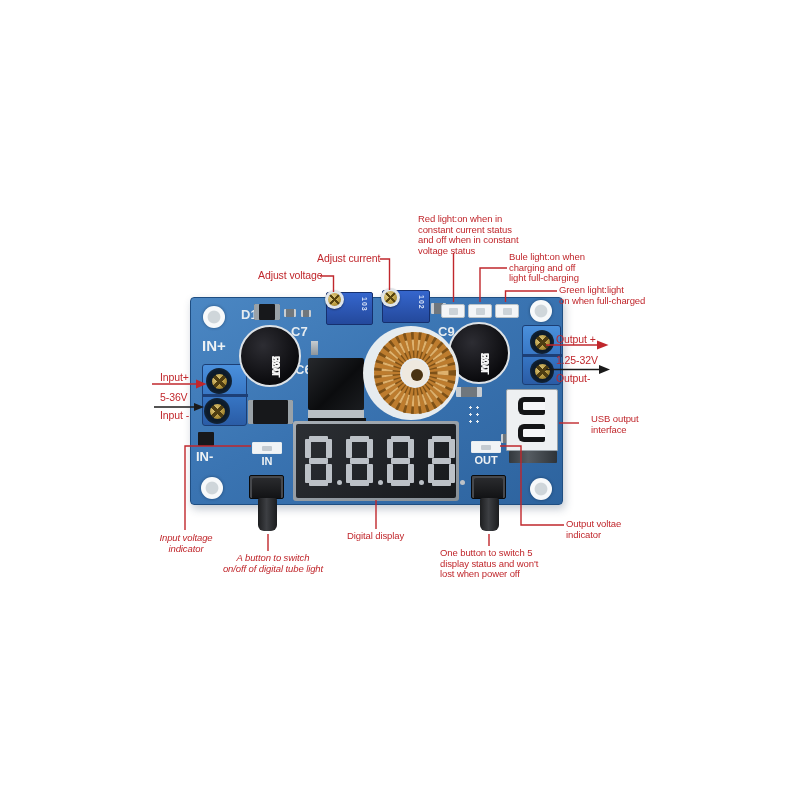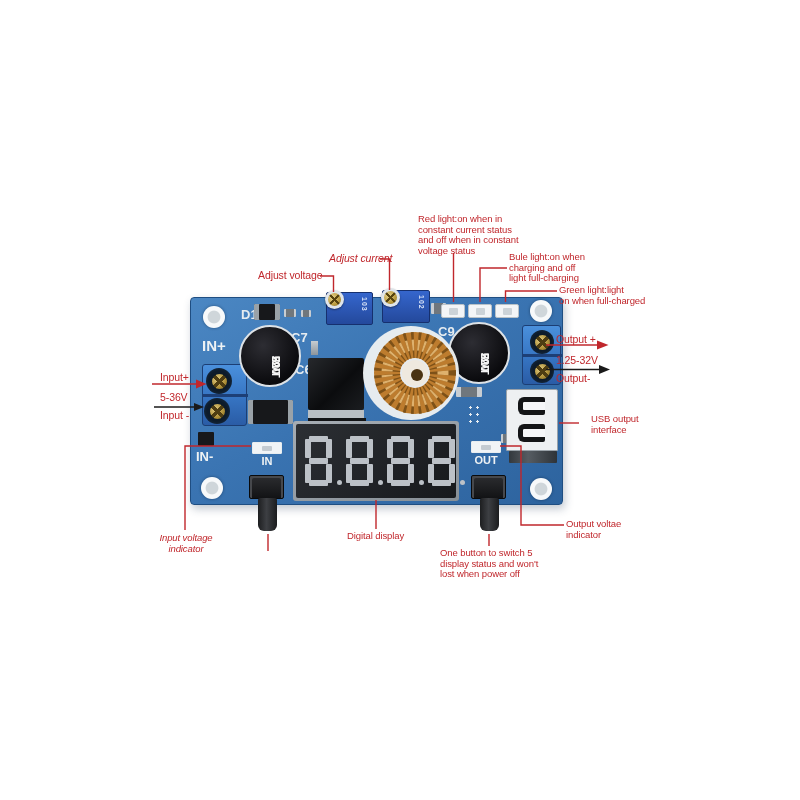--- a/index.html
+++ b/index.html
@@ -79,21 +79,21 @@
   <div id="board">
 
     <div class="hole" style="left:12px;top:8px;"></div>
     <div class="hole" style="left:339px;top:2px;"></div>
     <div class="hole" style="left:10px;top:179px;"></div>
     <div class="hole" style="left:339px;top:180px;"></div>
 
     <div class="silk" style="left:11px;top:39px;font-size:15px;">IN+</div>
     <div class="silk" style="left:5px;top:151px;font-size:13px;">IN-</div>
     <div class="silk tiny" style="left:50px;top:9px;">D1</div>
-    <div class="silk tiny" style="left:100px;top:26px;margin-top:6px;">C7</div>
+    <div class="silk tiny" style="left:100px;top:26px;">C7</div>
     <div class="silk tiny" style="left:104px;top:64px;">C6</div>
     <div class="silk tiny" style="left:247px;top:26px;">C9</div>
 
     <div class="terminal" style="left:11px;top:66px;width:45px;height:62px;">
       <div style="left:0;top:29px;width:45px;height:3px;background:#1d3f76;"></div>
       <div class="well" style="left:3px;top:3px;width:26px;height:26px;">
           <div class="screw"></div>
         </div>
       <div class="well" style="left:1px;top:33px;width:26px;height:26px;">
           <div class="screw"></div>
@@ -276,21 +276,21 @@
   </div>
   <div class="ann" style="left:509px;top:252px;">
     <div>Bule light:on when</div>
     <div>charging and off</div>
     <div>light full-charging</div>
   </div>
   <div class="ann" style="left:559px;top:285px;">
     <div>Green light:light</div>
     <div>on when full-charged</div>
   </div>
-  <div class="ann big" style="left:329px;top:252px;font-style:italic;">
+  <div class="ann big" style="left:317px;top:252px;">
     <div>Adjust current</div>
   </div>
   <div class="ann big" style="left:258px;top:269px;">
     <div>Adjust voltage</div>
   </div>
   <div class="ann big" style="left:160px;top:371px;">
     <div>Input+</div>
   </div>
   <div class="ann big" style="left:160px;top:391px;text-align:right;">
     <div>5-36V</div>
@@ -307,20 +307,24 @@
   <div class="ann big" style="left:556px;top:372px;text-align:right;">
     <div>Output-</div>
   </div>
   <div class="ann" style="left:581px;top:414px;margin-left:10px;">
     <div>USB output</div>
     <div>interface</div>
   </div>
   <div class="ann center" style="left:140px;top:533px;width:92px;">
     <div>Input voltage</div>
     <div>indicator</div>
+  </div>
+  <div class="ann center" style="left:188px;top:553px;width:170px;">
+    <div>A button to switch</div>
+    <div>on/off of digital tube light</div>
   </div>
   <div class="ann" style="left:347px;top:531px;">
     <div>Digital display</div>
   </div>
   <div class="ann" style="left:440px;top:548px;">
     <div>One button to switch 5</div>
     <div>display status and won't</div>
     <div>lost when power off</div>
   </div>
   <div class="ann" style="left:566px;top:519px;">

